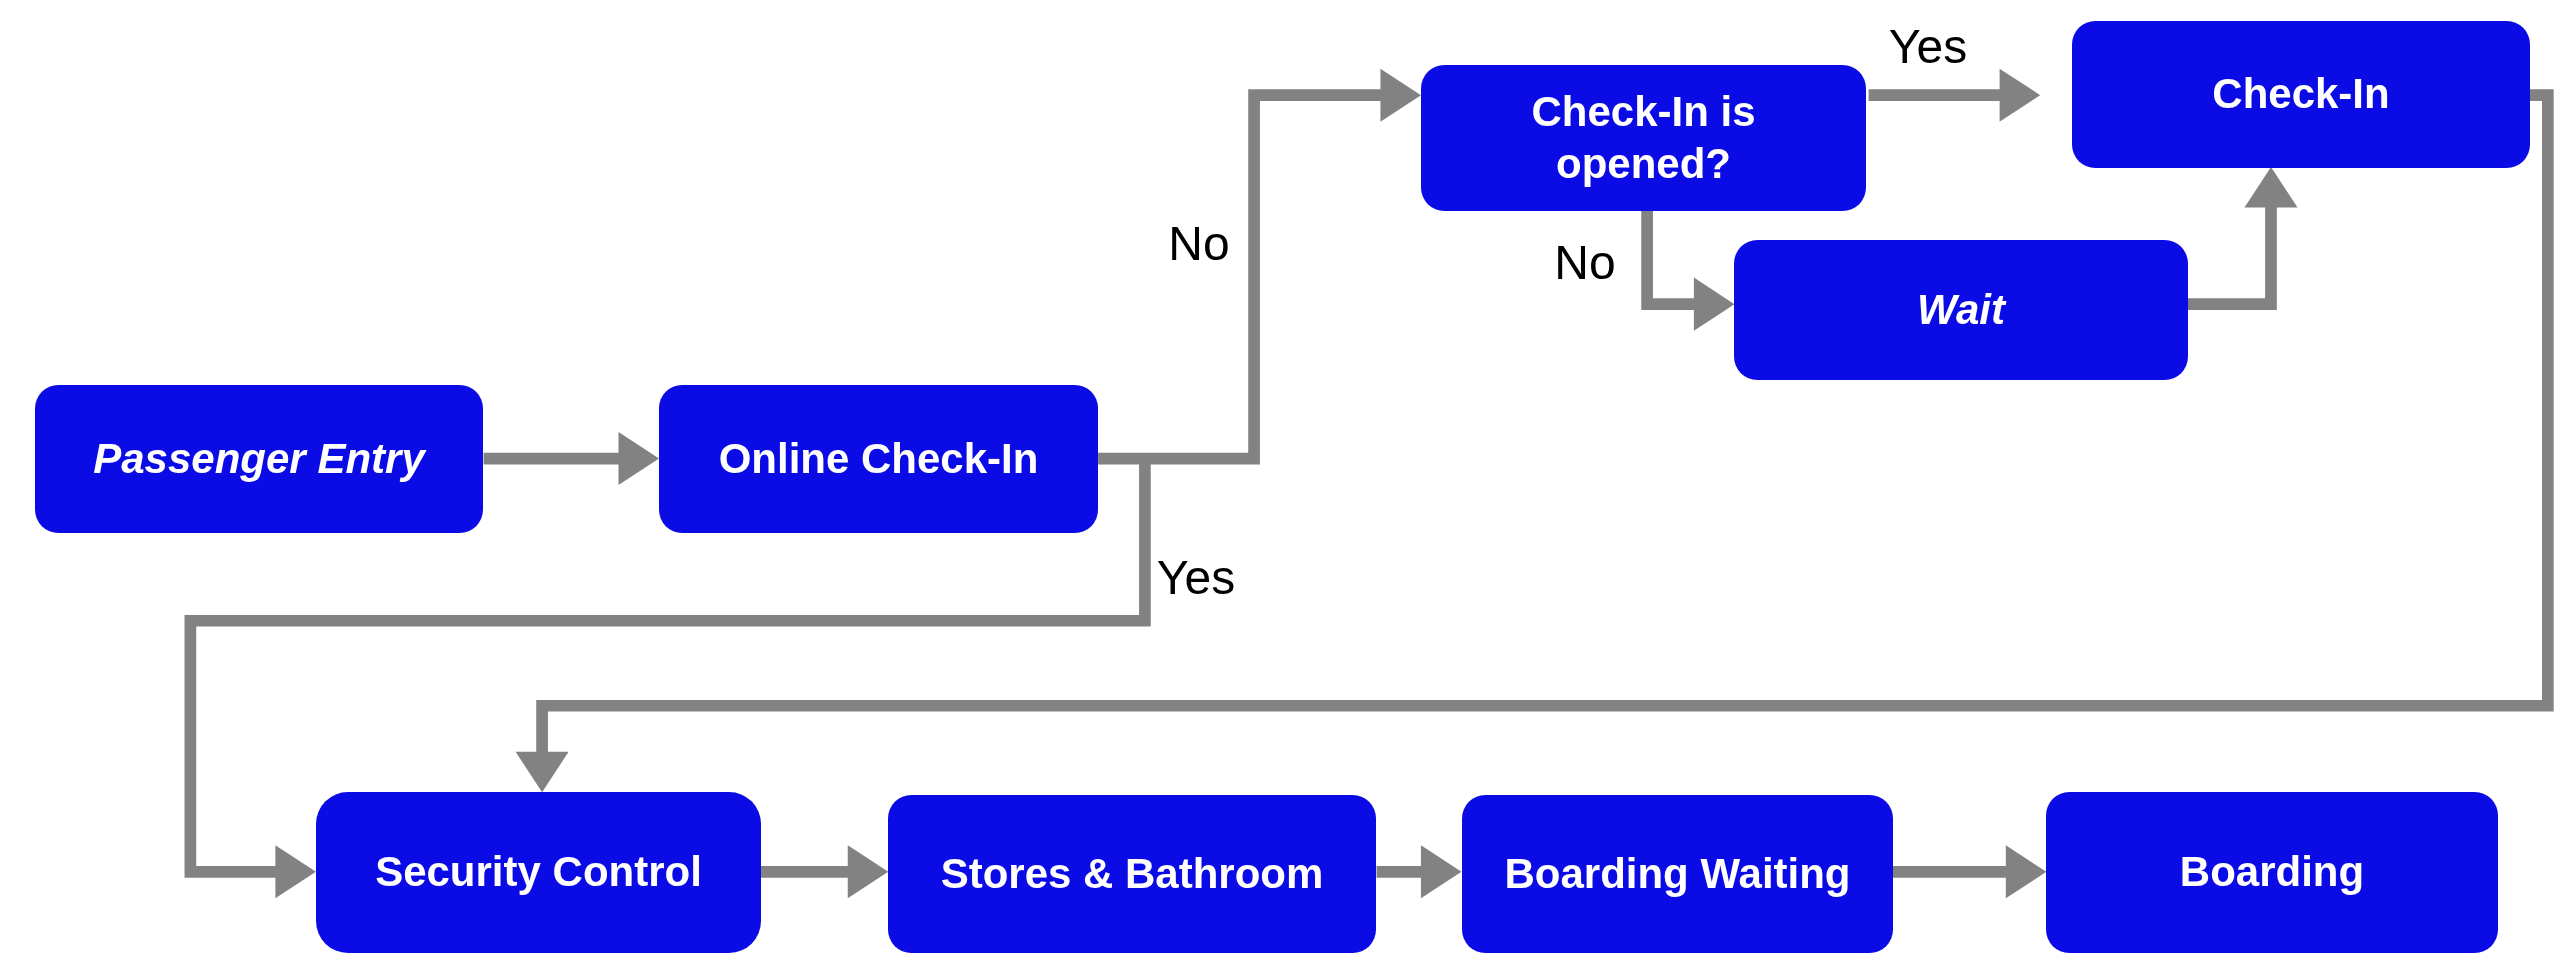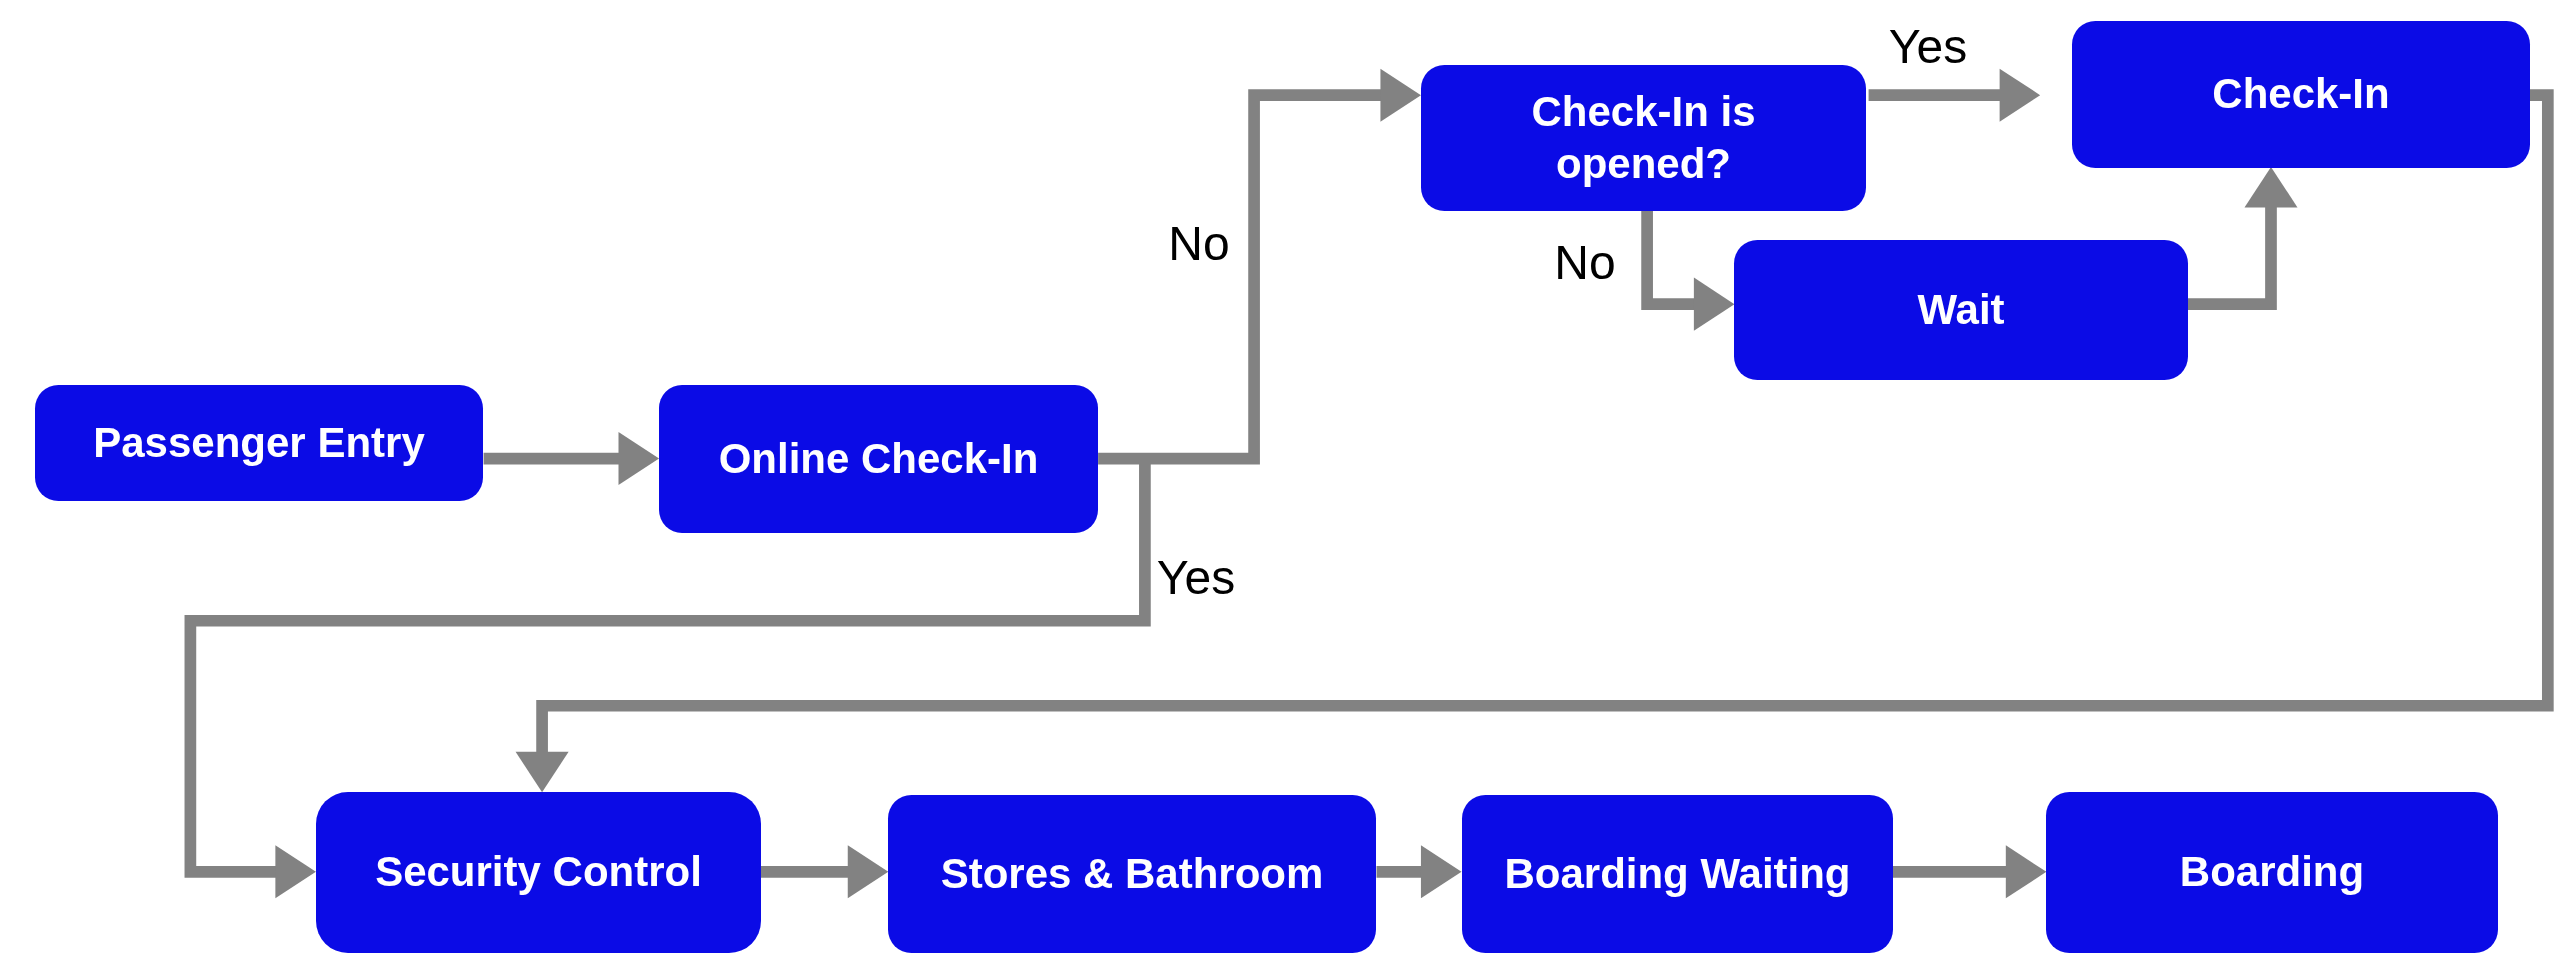--- a/index.html
+++ b/index.html
@@ -50,25 +50,25 @@
   .n-cio .node-label { max-width: 359px; }
   .edge-label {
     position: absolute;
     transform: translate(-50%, -50%);
     color: var(--edge-label-text, #000000);
     font-size: 48px;
     font-weight: normal;
     white-space: nowrap;
   }
   
-  .n-pe   { left: 35px;   top: 385px;  width: 448px; height: 116px; }
+  .n-pe   { left: 35px;   top: 385px;  width: 448px; height: 148px; font-style: italic; }
   .n-oc   { left: 659px;  top: 385px;  width: 439px; height: 148px; border-radius: 23px; }
   .n-cio  { left: 1421px; top: 21px;   width: 445px; height: 146px; margin-top: 44px; }
   .n-ci   { left: 2040px; top: 21px;   width: 458px; height: 147px; margin-left: 32px; }
-  .n-wait { left: 1734px; top: 240px;  width: 454px; height: 140px; }
+  .n-wait { left: 1734px; top: 240px;  width: 454px; height: 140px; font-style: italic; }
   .n-sc   { left: 316px;  top: 792px; width: 445px; height: 161px; border-radius: 32px; }
   .n-sb   { left: 888px; top: 795px; width: 488px; height: 158px; text-align: center; }
   .n-bw   { left: 1462px; top: 795px; width: 431px; height: 158px; text-align: right; }
   .n-bd   { left: 2046px; top: 792px; width: 452px; height: 161px; }
   
   .l-no1  { left: 1199px; top: 243px; }
   .l-yes1 { left: 1196px; top: 577px; }
   .l-yes2 { left: 1928px; top: 46px;  }
   .l-no2  { left: 1585px; top: 262px; }
 </style>

